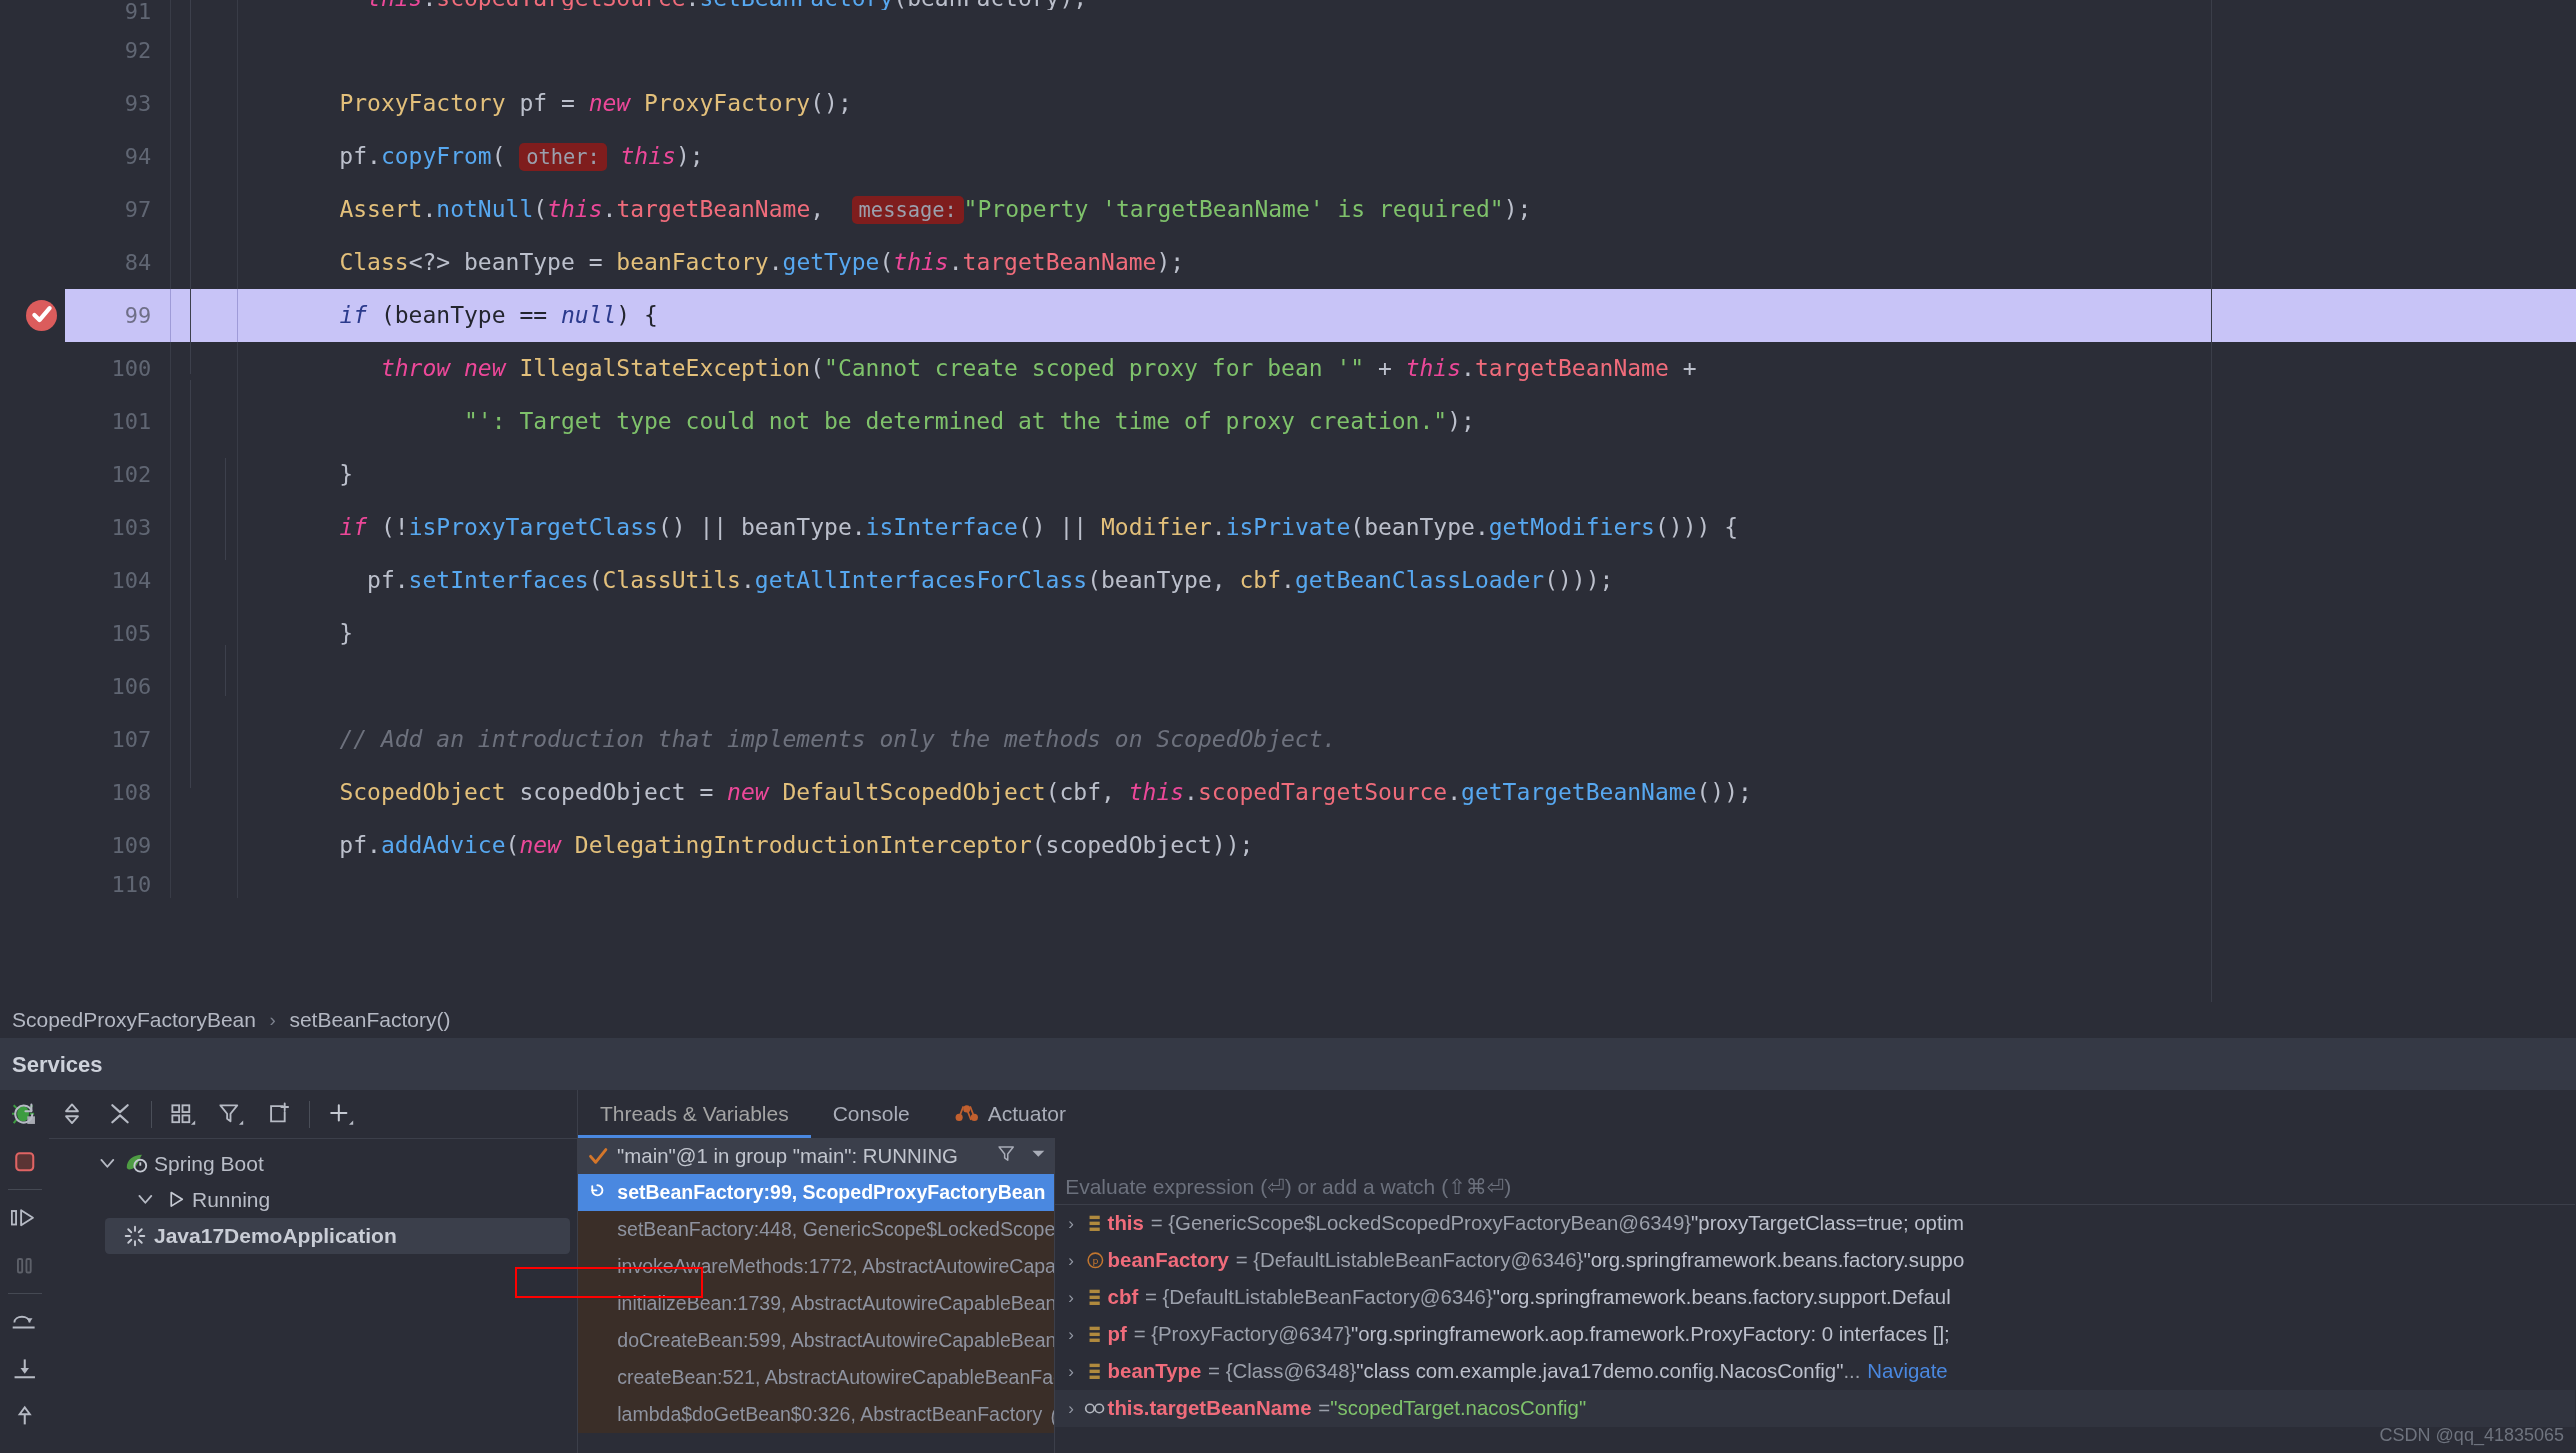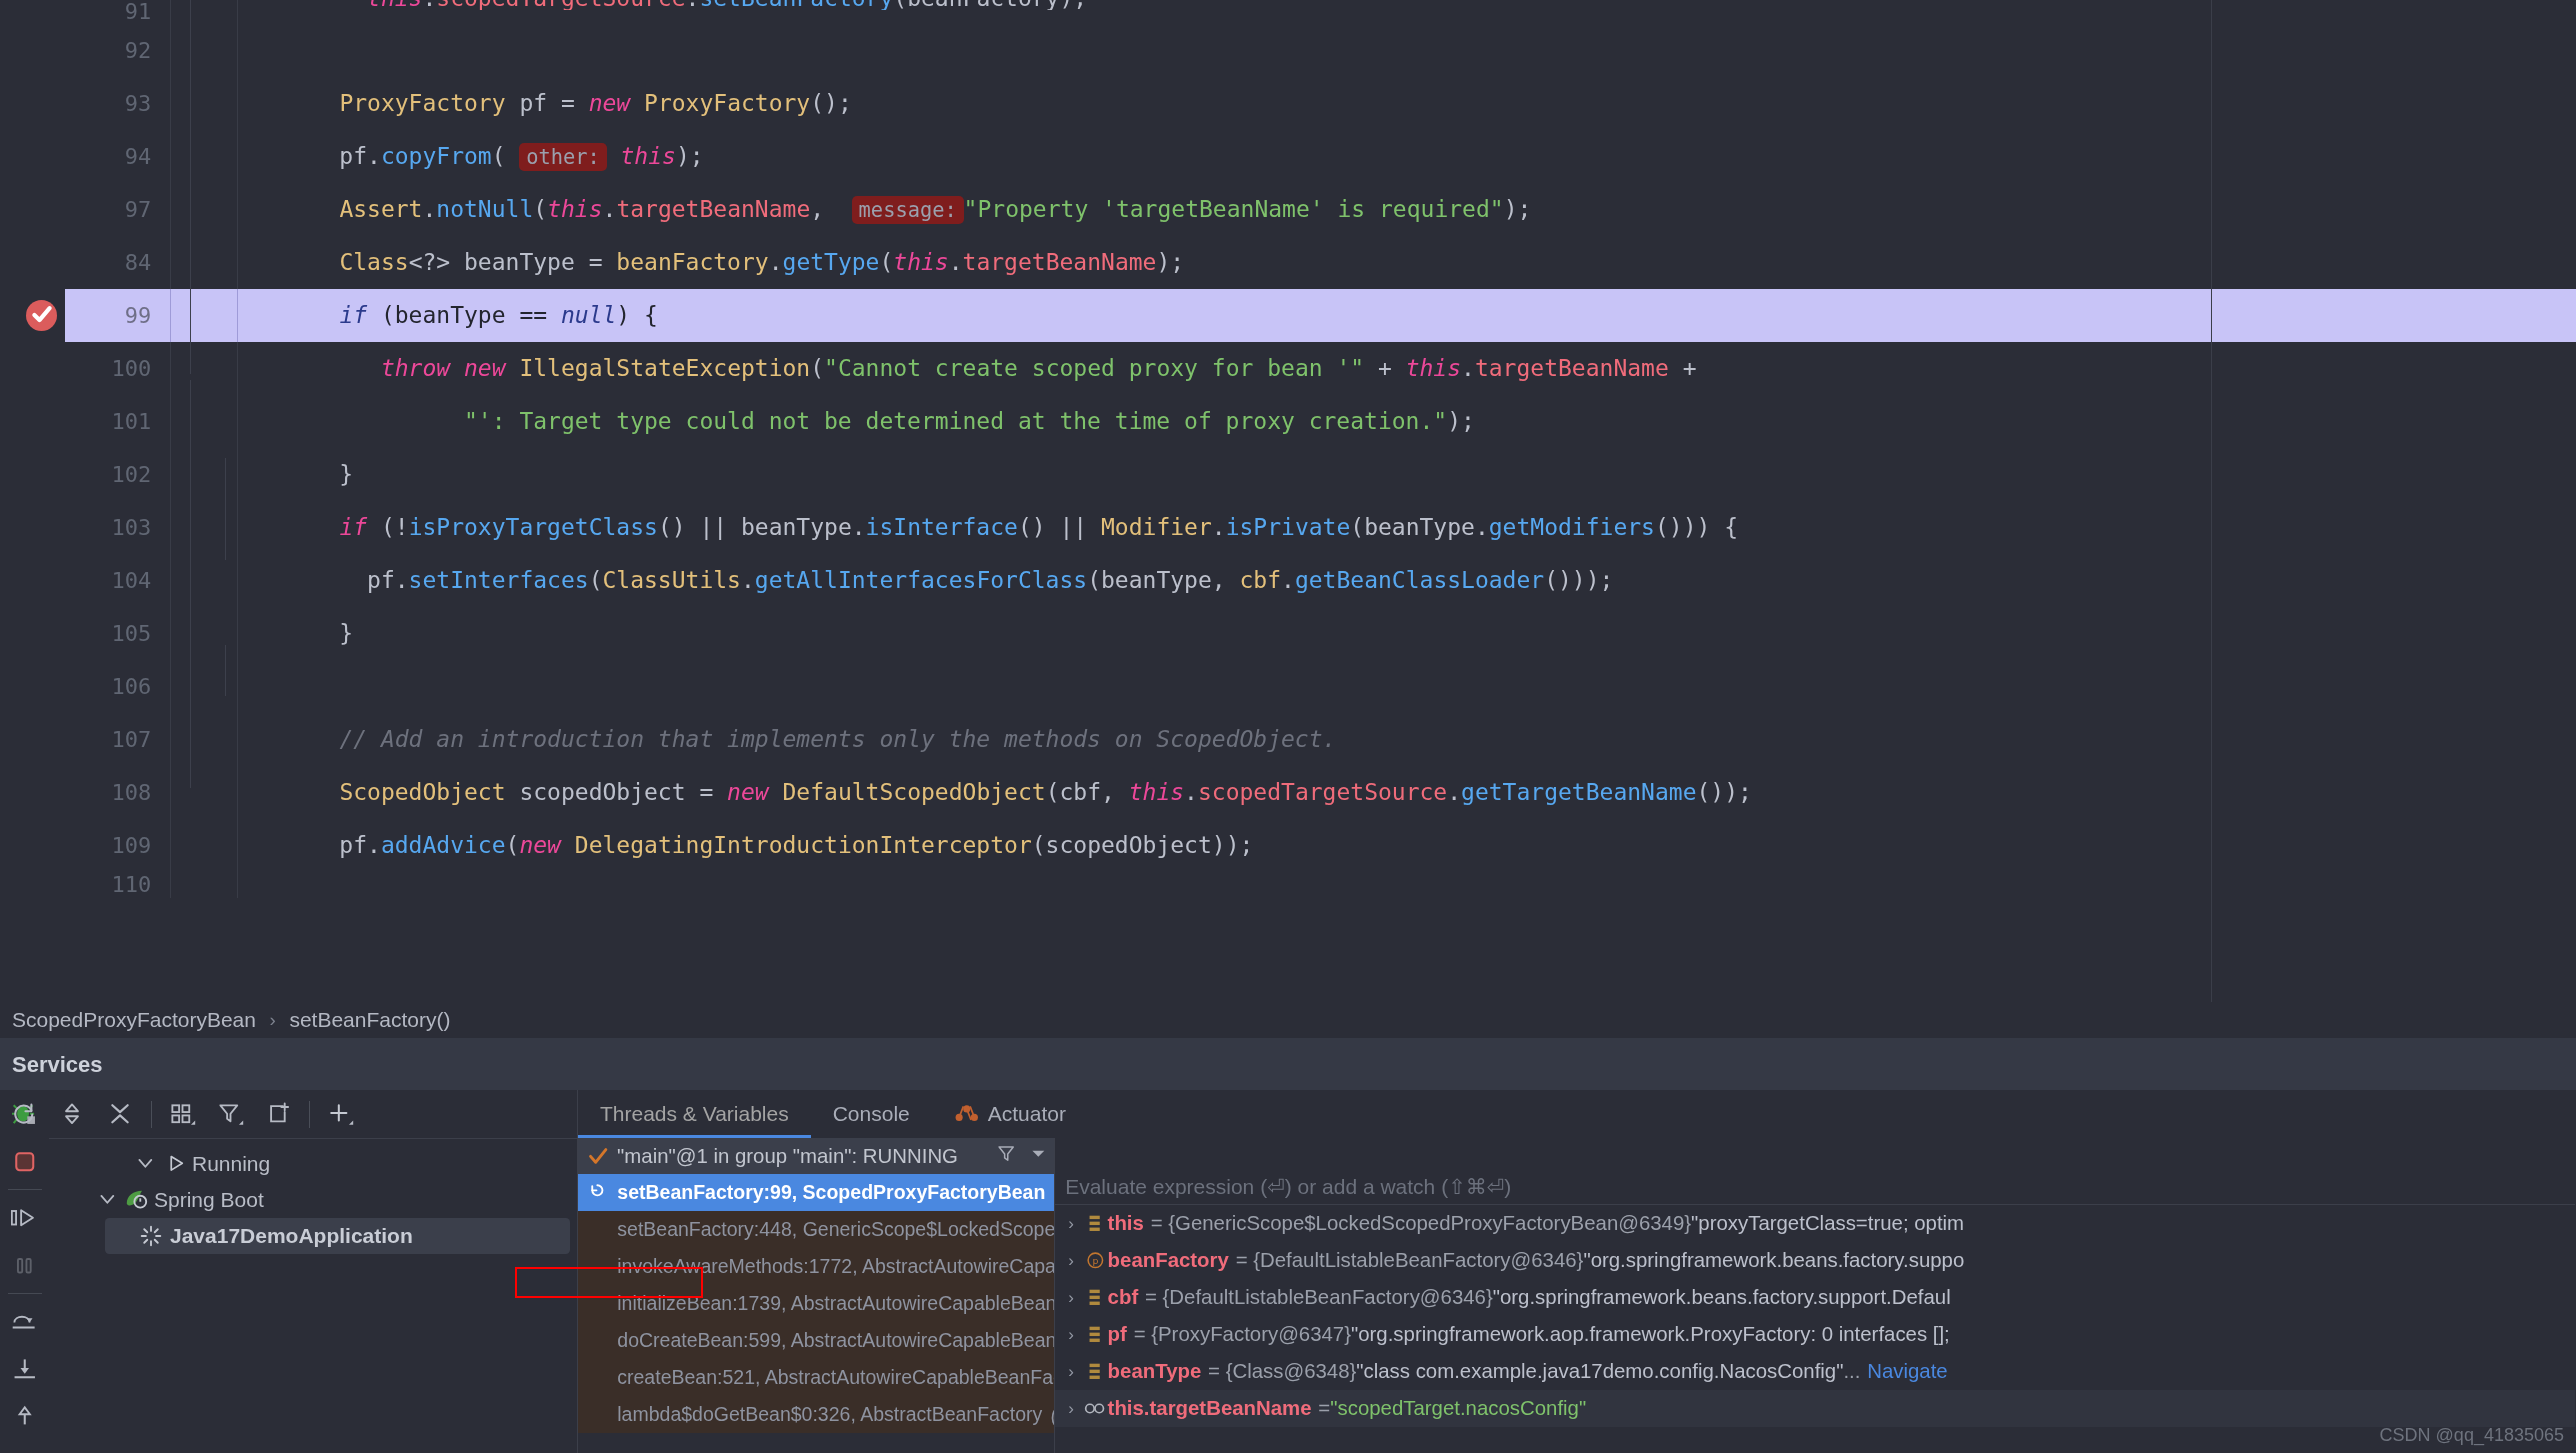--- a/index.html
+++ b/index.html
@@ -205,21 +205,21 @@
     color: #b9bdc7;
     font-size: 21px;
     padding-left: 6.8px;
   }
   .tree-row.sel {
     background: #3b3f4b;
     border-radius: 4.2px;
     margin: 0 6.8px 0 56px;
     font-weight: bold;
     color: #c9cdd6;
-    padding-left: 26px;
+    padding-left: 10px;
   }
   .tw { width: 29px; display:inline-flex; justify-content:center; align-items:center; }
 
   
   #svc-vsplit {
     position: absolute;
     left: 577px; top: 0;
     width: 0.8px; height: 363px;
     background: #3c3f4a;
   }
@@ -636,47 +636,47 @@
     <div class="tbdiv"></div>
     <div class="tbi">
       <svg width="27" height="25.5" viewBox="0 0 32 30">
         <path d="M14 5 L14 23 M5 14 L23 14" stroke="#c5c9d2" stroke-width="2.4" stroke-linecap="round"></path>
         <path d="M26 28 L31 28 L31 23 Z" fill="#b6bac4"></path>
       </svg>
     </div>
   </div>
 
   <div id="svc-tree">
-    <div class="tree-row" style="padding-left:82px">
-      <span class="tw">
-        <svg width="18.7" height="18.7" viewBox="0 0 22 22">
-            <path d="M4 7 L11 15 L18 7" fill="none" stroke="#b6bac4" stroke-width="2.2" stroke-linecap="round" stroke-linejoin="round"></path>
-          </svg>
-      </span>
-      <span class="tw" style="width:32px">
-        <svg width="18.7" height="18.7" viewBox="0 0 22 22">
-            <path d="M5 3 L18 11 L5 19 Z" fill="none" stroke="#c5c9d2" stroke-width="2" stroke-linejoin="round"></path>
-          </svg>
-      </span>
-      <span>Running</span>
-    </div>
     <div class="tree-row" style="padding-left:44px">
       <span class="tw">
         <svg width="18.7" height="18.7" viewBox="0 0 22 22">
             <path d="M4 7 L11 15 L18 7" fill="none" stroke="#b6bac4" stroke-width="2.2" stroke-linecap="round" stroke-linejoin="round"></path>
           </svg>
       </span>
       <span class="tw" style="width:32px">
         <svg width="25.5" height="22" viewBox="0 0 30 26">
           <path d="M2 17 C2 8 10 2 20 2 C16 8 16 14 10 18 C7 20 3 20 2 17 Z" fill="#4e9c43"></path>
           <circle cx="18" cy="15" r="7" fill="none" stroke="#c5c9d2" stroke-width="2.2"></circle>
           <path d="M18 11 L18 15" stroke="#c5c9d2" stroke-width="2.2"></path>
         </svg>
       </span>
       <span>Spring Boot</span>
+    </div>
+    <div class="tree-row" style="padding-left:82px">
+      <span class="tw">
+        <svg width="18.7" height="18.7" viewBox="0 0 22 22">
+            <path d="M4 7 L11 15 L18 7" fill="none" stroke="#b6bac4" stroke-width="2.2" stroke-linecap="round" stroke-linejoin="round"></path>
+          </svg>
+      </span>
+      <span class="tw" style="width:32px">
+        <svg width="18.7" height="18.7" viewBox="0 0 22 22">
+            <path d="M5 3 L18 11 L5 19 Z" fill="none" stroke="#c5c9d2" stroke-width="2" stroke-linejoin="round"></path>
+          </svg>
+      </span>
+      <span>Running</span>
     </div>
     <div class="tree-row sel">
       <span class="tw" style="width:39px">
         <svg width="22" height="22" viewBox="0 0 26 26">
           <g stroke="#c5c9d2" stroke-width="2.2" stroke-linecap="round">
             <line x1="13" y1="2" x2="13" y2="7"></line>
             <line x1="13" y1="19" x2="13" y2="24"></line>
             <line x1="2" y1="13" x2="7" y2="13"></line>
             <line x1="19" y1="13" x2="24" y2="13"></line>
             <line x1="5" y1="5" x2="8.6" y2="8.6"></line>

